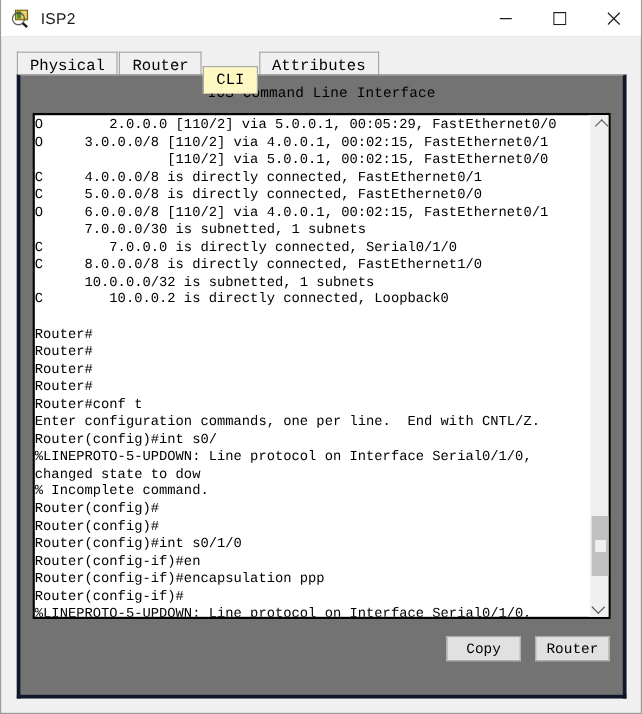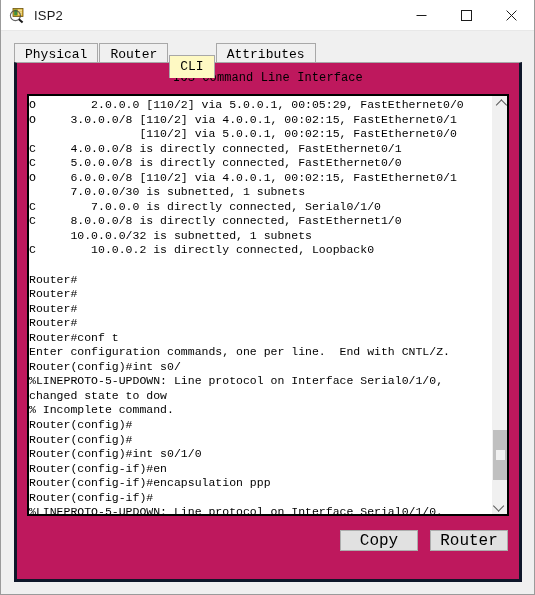--- a/index.html
+++ b/index.html
@@ -108,21 +108,21 @@
     margin: 0;
   }
 
   
   .panel {
     position: absolute;
     left: 13px;
     top: 62px;
     right: 12px;
     bottom: 12px;
-    background: #be185d;
+    background: #737373;
     border: 3px solid #0f172a;
     border-top: 1px solid #a8a8a8;
     box-sizing: border-box;
   }
 
   .panel-title {
     text-align: center;
     font-family: "Liberation Mono", monospace;
     font-size: 12px;
     color: #000;
@@ -203,26 +203,26 @@
 
   
   .btn-row {
     position: absolute;
     right: 11px;
     bottom: 28px;
     display: flex;
     gap: 12px;
   }
   .btn {
-    width: 78px;
+    width: 62px;
     height: 21px;
     background: #e1e1e1;
     border: 1px solid #adadad;
     font-family: "Liberation Mono", monospace;
-    font-size: 16px;
+    font-size: 12px;
     color: #000;
     display: flex;
     align-items: center;
     justify-content: center;
     box-sizing: border-box;
     cursor: default;
   }
 
   
   .watermark {

